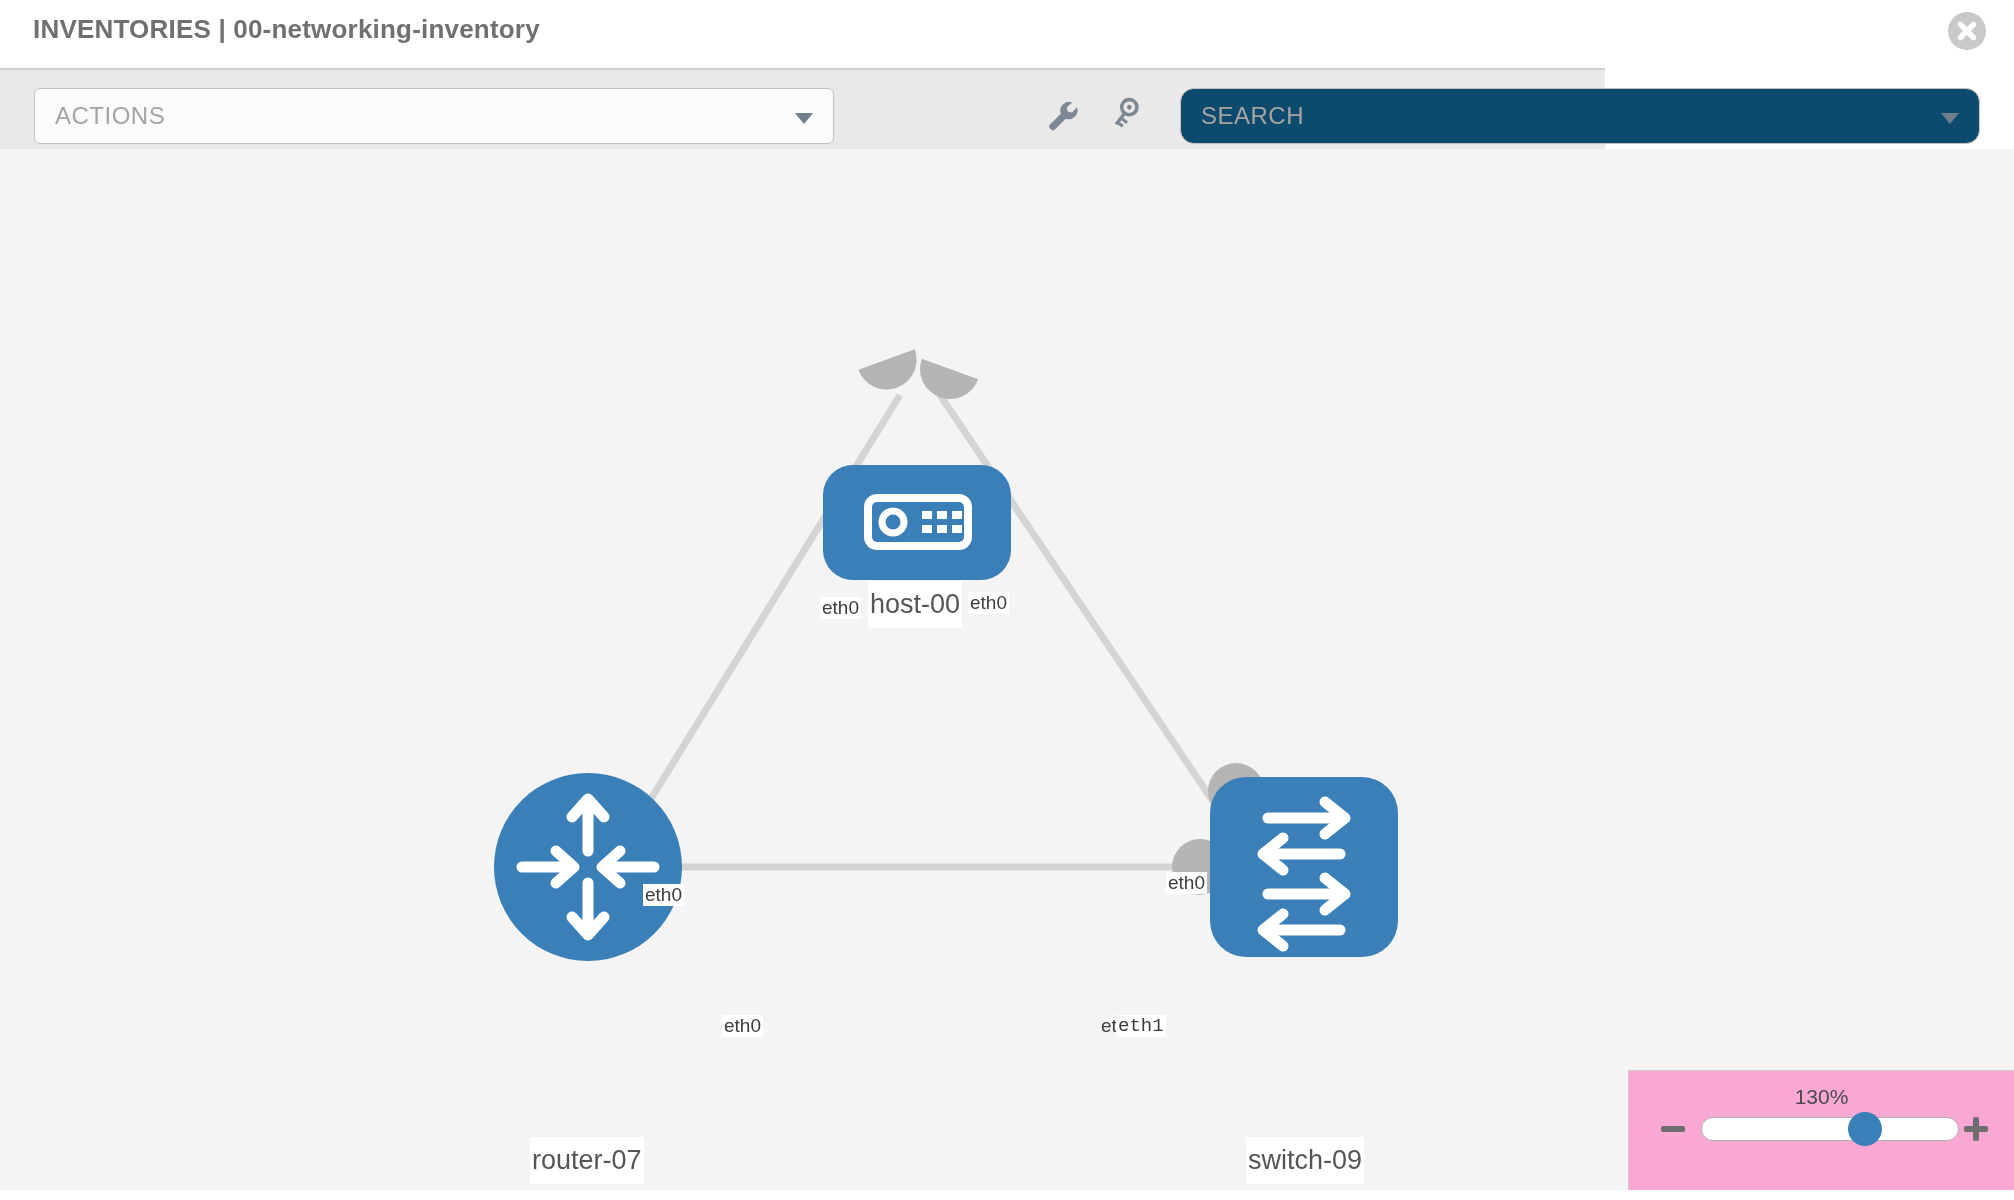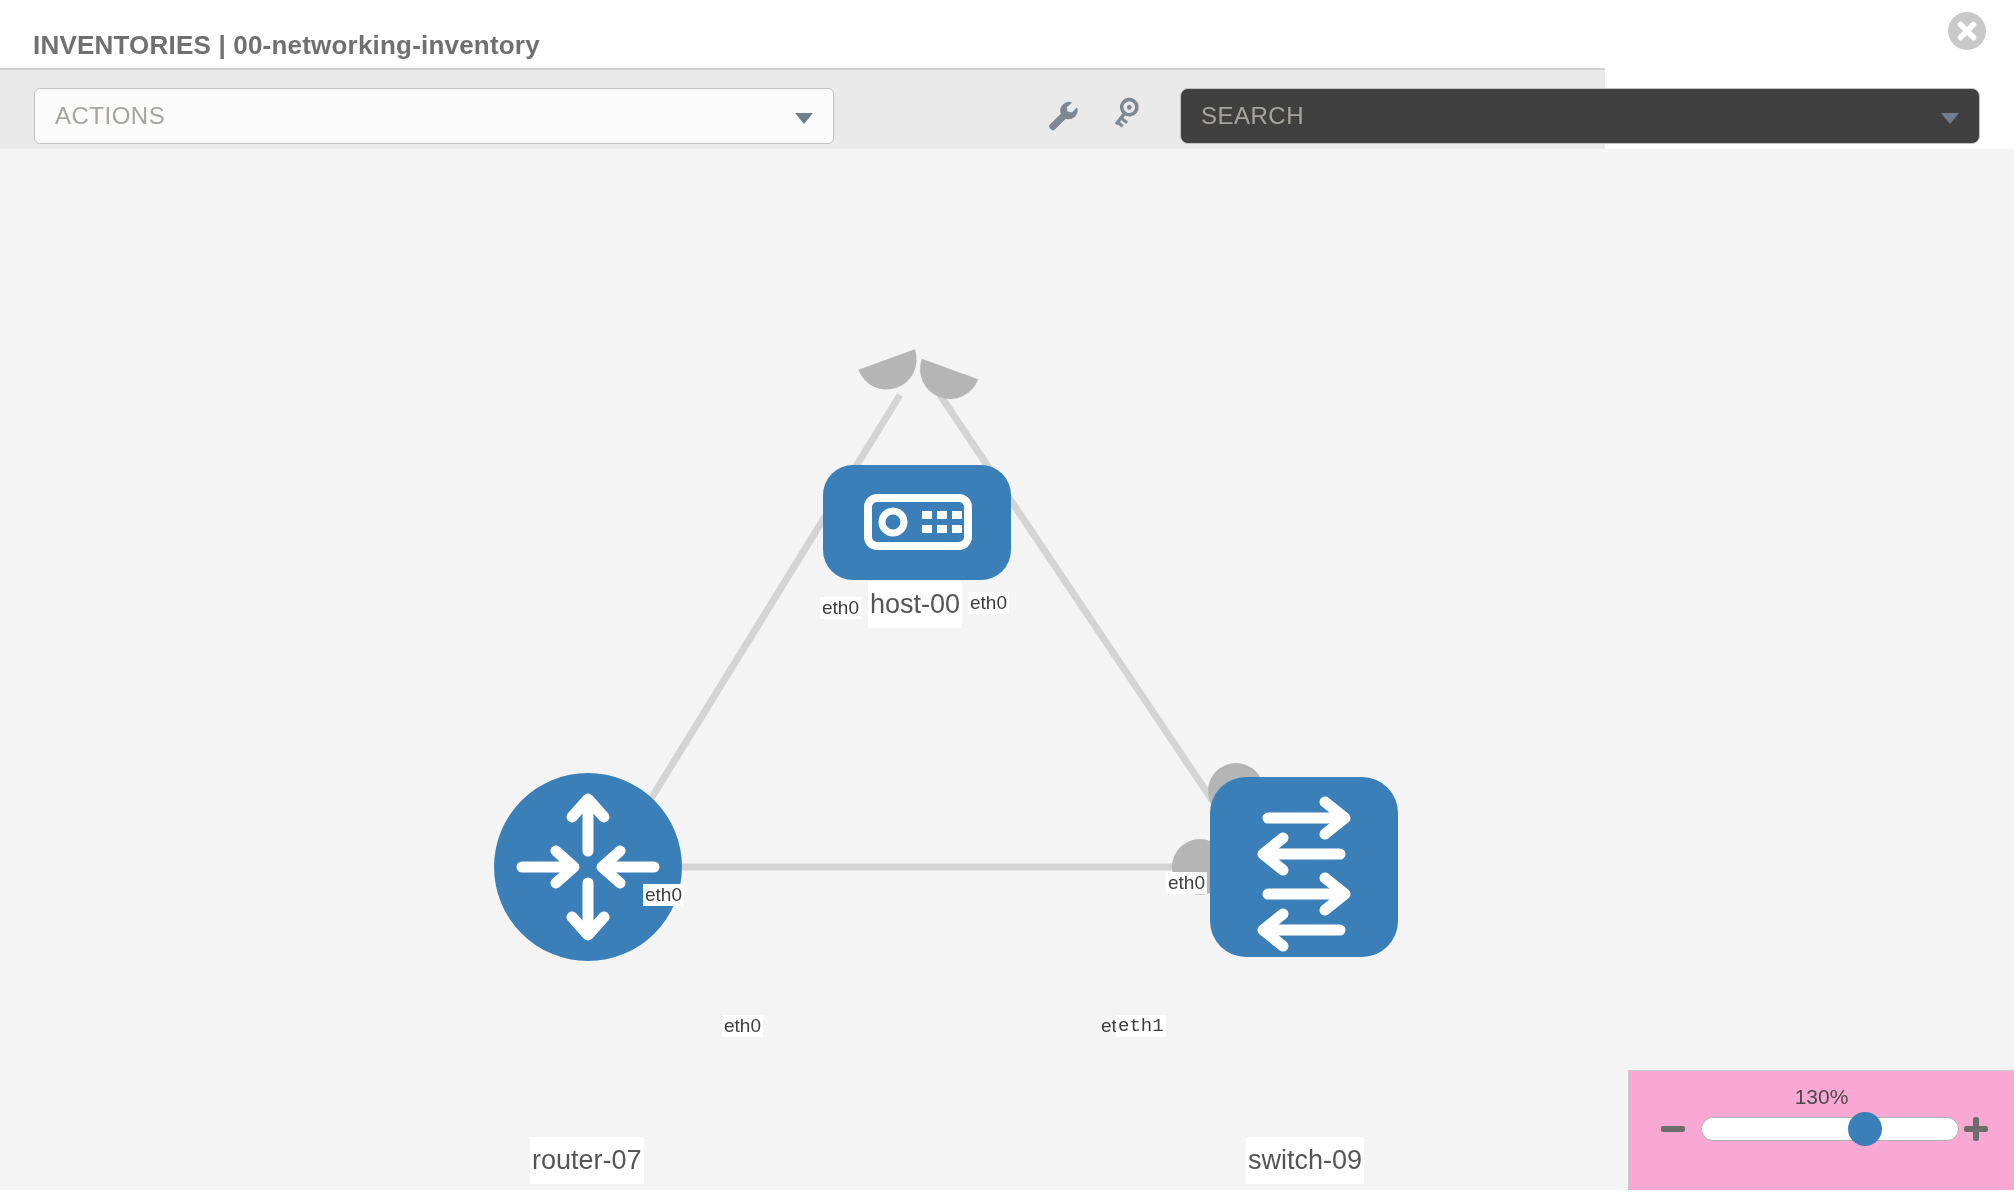--- a/index.html
+++ b/index.html
@@ -12,21 +12,21 @@
   #app { position: relative; width: 2014px; height: 1200px; background: #ffffff; }
 
   
   .header {
     position: absolute; left: 0; top: 0; width: 2014px; height: 68px;
     background: #ffffff;
   }
   .header-title {
     position: absolute; left: 33px; top: 14px;
     font-size: 26px; font-weight: bold; color: #707070;
-    letter-spacing: .2px; white-space: nowrap; margin-top: 16px;
+    letter-spacing: .2px; white-space: nowrap;
   }
   .close-btn {
     position: absolute; right: 28px; top: 12px;
     width: 38px; height: 38px; border-radius: 50%;
     background: #c9c9c9; cursor: pointer;
   }
   .close-btn svg { display:block; }
 
   
   .toolbar {
@@ -57,23 +57,23 @@
   .tool-icon {
     position: absolute; top: 26px;
     width: 40px; height: 40px; cursor: pointer;
   }
   .tool-icon.wrench { left: 1042px; }
   .tool-icon.key    { left: 1110px; }
 
   .search-box {
     position: absolute; left: 1180px; top: 18px;
     width: 800px; height: 56px;
-    background: #404040;
+    background: #0c4a6e;
     border: 1px solid #c3c3c3;
-    border-radius: 8px;
+    border-radius: 14px;
     cursor: text;
   }
   .search-box .label {
     position: absolute; left: 20px; top: 13px;
     font-size: 24px; color: #a7a49f; letter-spacing: .5px;
   }
 
   
   .canvas {
     position: absolute; left: 0; top: 149px;

